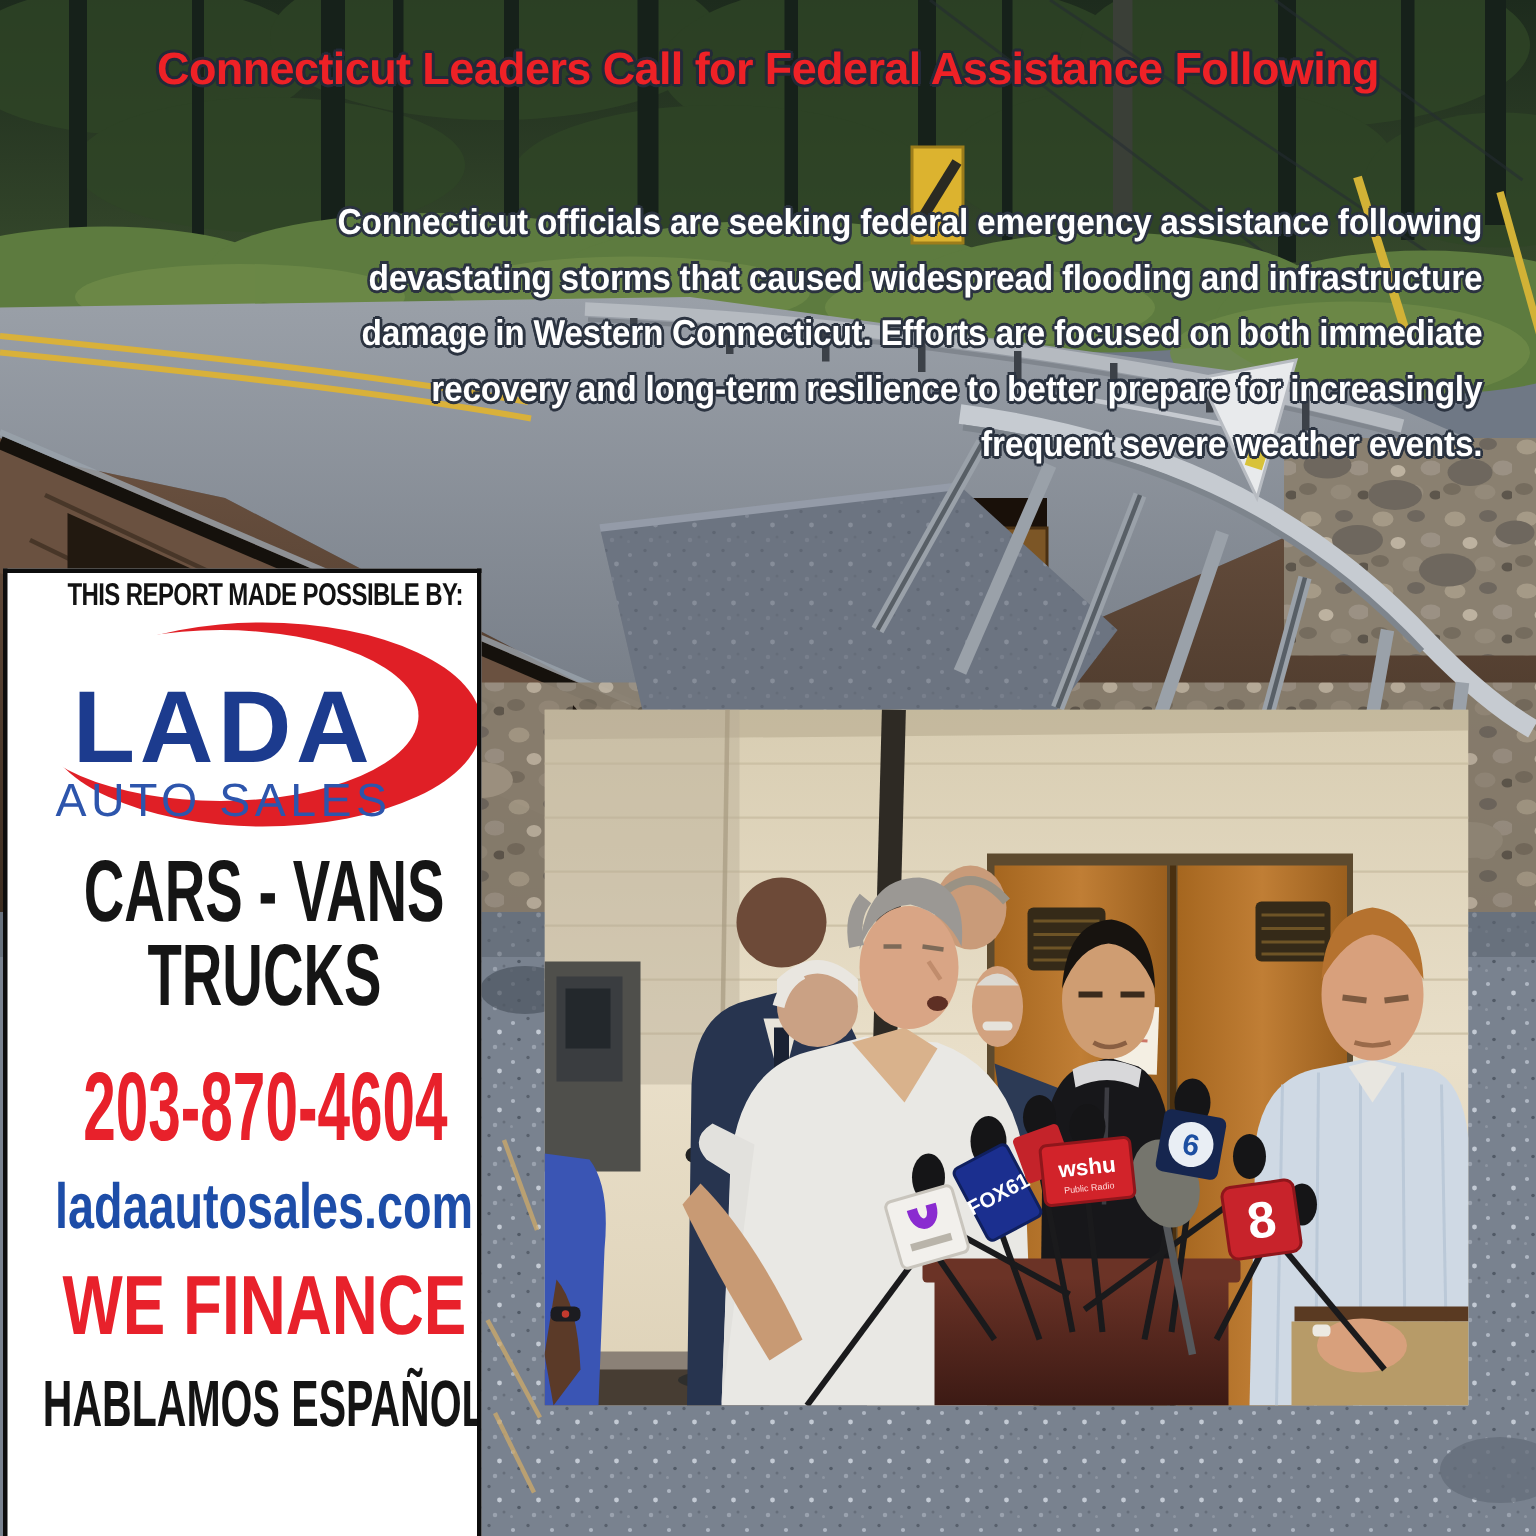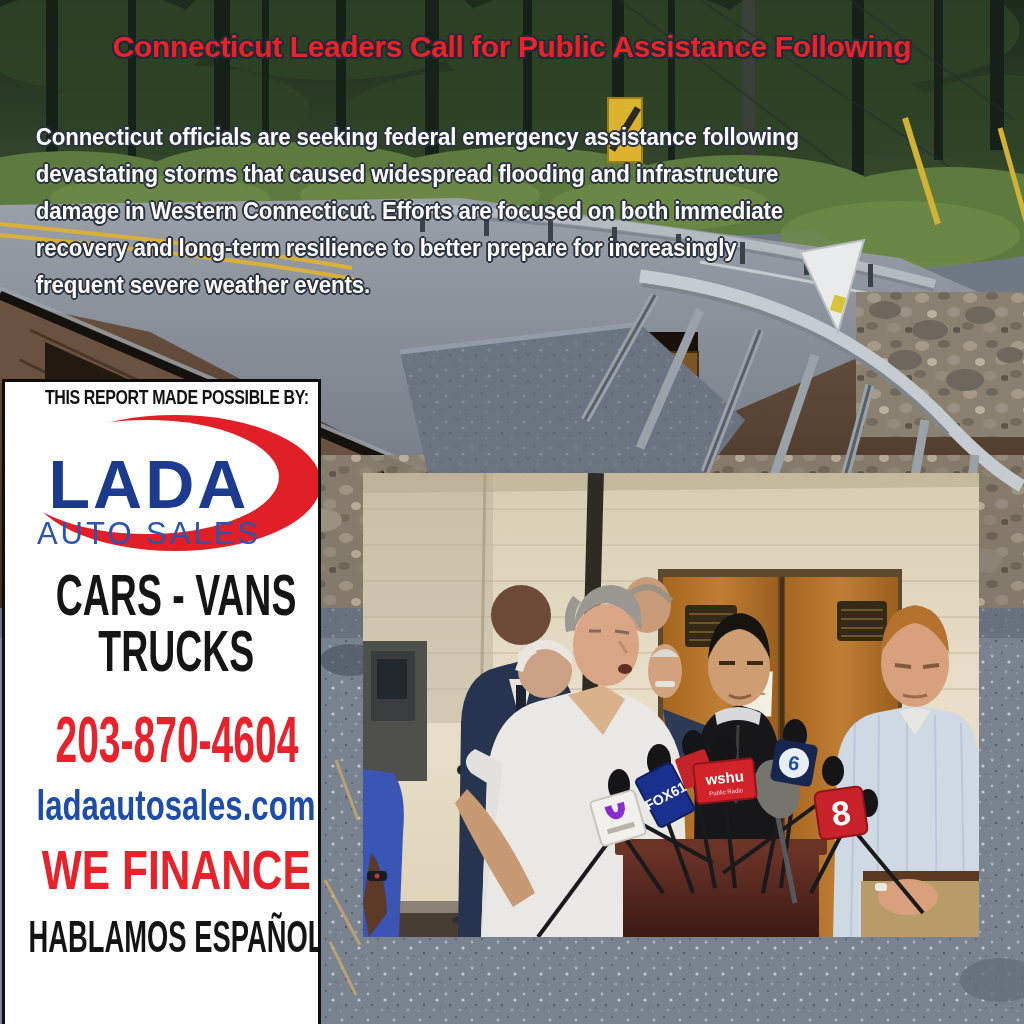--- a/index.html
+++ b/index.html
@@ -7,21 +7,21 @@
           font-family:"Liberation Sans",sans-serif;background:#6f7885;}
   .canvas svg{display:block;}
   #bg-scene{position:absolute;left:0;top:0;width:1024px;height:1024px;}
 
   
   .headline{position:absolute;left:0;top:28px;width:1024px;text-align:center;z-index:3;}
   .headline .hl-line{white-space:nowrap;font-weight:bold;font-size:30px;line-height:37px;
       letter-spacing:-0.4px;color:#ee2126;
       text-shadow:-2px 0 0 #232a38,2px 0 0 #232a38,0 -2px 0 #232a38,0 2px 0 #232a38,
                   -1.5px -1.5px 0 #232a38,1.5px -1.5px 0 #232a38,-1.5px 1.5px 0 #232a38,1.5px 1.5px 0 #232a38;}
-  .bodycopy{position:absolute;left:0;top:118px;width:1024px;text-align:left;z-index:3;}
+  .bodycopy{position:absolute;left:0;top:130px;width:1024px;text-align:right;z-index:3;}
   .bodycopy .bd-line{white-space:nowrap;font-weight:bold;font-size:24px;line-height:37px;
       color:#ffffff;transform:scaleX(.93);transform-origin:50% 50%;letter-spacing:-0.2px;
       text-shadow:-2px 0 0 #2b3340,2px 0 0 #2b3340,0 -2px 0 #2b3340,0 2px 0 #2b3340,
                   -1.4px -1.4px 0 #2b3340,1.4px -1.4px 0 #2b3340,-1.4px 1.4px 0 #2b3340,1.4px 1.4px 0 #2b3340;}
 
   
   .sponsor{position:absolute;left:2px;top:379px;width:319px;height:645px;box-sizing:border-box;
       background:#ffffff;border:3px solid #0d0d0d;border-bottom:none;z-index:4;
       display:flex;flex-direction:column;align-items:center;overflow:hidden;padding-left:30px;}
   .sp-kicker{margin-top:4px;font-weight:bold;font-size:20px;color:#121212;white-space:nowrap;
@@ -222,21 +222,21 @@
         <line x1="325" y1="880" x2="360" y2="945"></line>
           <line x1="330" y1="942" x2="356" y2="995"></line>
         <line x1="336" y1="760" x2="358" y2="820"></line>
       </g>
       <ellipse cx="350" cy="660" rx="30" ry="16" fill="#4c5460" opacity=".7"></ellipse>
       <ellipse cx="1000" cy="980" rx="40" ry="22" fill="#656e7b" opacity=".8"></ellipse>
     </g>
   </svg>
 
   <div class="headline">
-    <div class="hl-line">Connecticut Leaders Call for Public Assistance Following</div>
+    <div class="hl-line">Connecticut Leaders Call for Federal Assistance Following</div>
   </div>
 
   <div class="bodycopy">
     <div class="bd-line">Connecticut officials are seeking federal emergency assistance following</div>
     <div class="bd-line">devastating storms that caused widespread flooding and infrastructure</div>
     <div class="bd-line">damage in Western Connecticut. Efforts are focused on both immediate</div>
     <div class="bd-line">recovery and long-term resilience to better prepare for increasingly</div>
     <div class="bd-line">frequent severe weather events.</div>
   </div>
 

